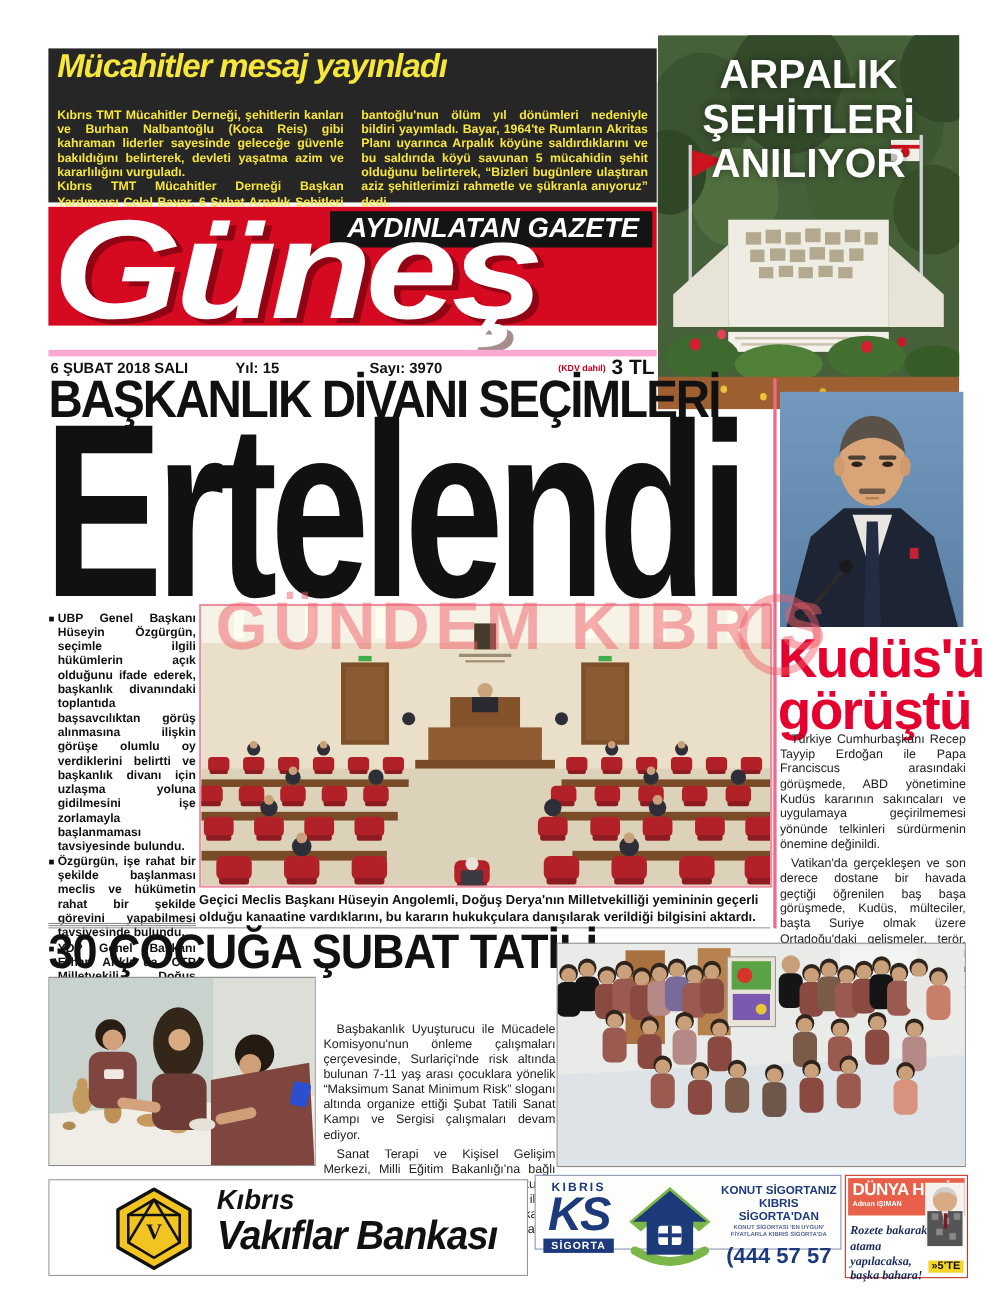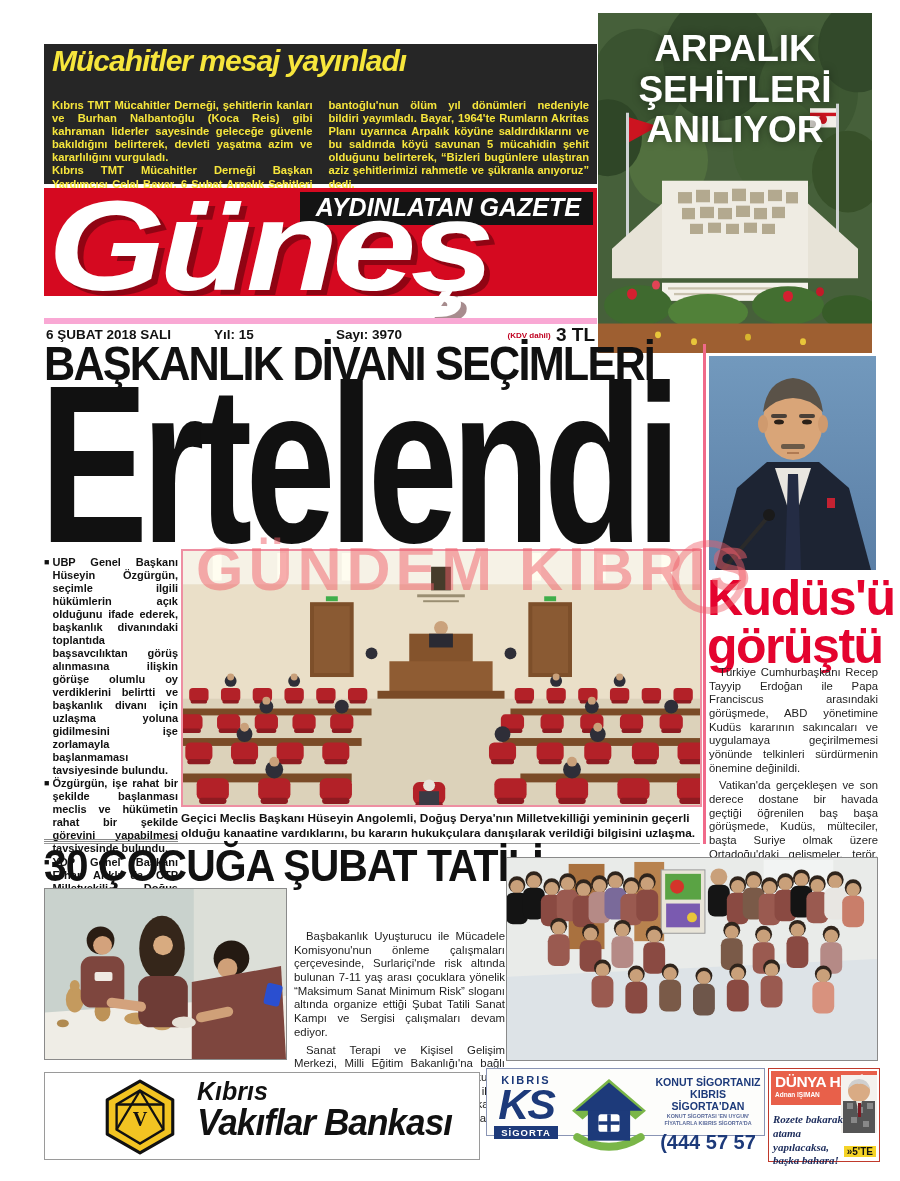--- a/index.html
+++ b/index.html
@@ -9,21 +9,21 @@
 
   
   .top-article{left:44px;top:44px;width:553px;height:140px;background:#262626;}
   .top-headline{position:absolute;top:0px;left:8px;width:540px;font-size:30px;font-weight:bold;
         font-style:italic;color:#f7e63c;letter-spacing:-1px;white-space:nowrap;}
   .top-cols{position:absolute;top:55px;left:8px;width:537px;display:flex;gap:16px;}
   .top-cols p{margin:0;flex:1;font-size:11.2px;font-weight:bold;line-height:1.17;color:#f7e63c;
         text-align:justify;white-space:pre-line;}
 
   
-  .memorial{left:598px;top:13px;width:274px;height:340px;}
+  .memorial{left:598px;top:32px;width:274px;height:340px;}
   .memorial svg{position:absolute;left:0;top:0;width:100%;height:100%;}
   .memorial-title{position:absolute;top:16px;left:0;width:100%;text-align:center;font-size:37px;
         font-weight:900;color:#fff;line-height:1.1;white-space:pre-line;
         text-shadow:0 0 8px rgba(0,0,0,.45);}
 
   
   .masthead{left:44px;top:188px;width:553px;height:108px;background:#d50920;}
   .tagline{position:absolute;top:4px;right:4px;background:#141414;color:#fff;font-weight:800;
         font-style:italic;font-size:25px;padding:1px 12px 3px 16px;letter-spacing:0px;}
   .logo{position:absolute;bottom:-14px;left:4px;font-size:128px;font-weight:900;font-style:italic;
@@ -317,21 +317,21 @@
       <circle cx="84" cy="152" r="4" fill="#c9a07a"></circle>
         <circle cx="412" cy="152" r="4" fill="#c9a07a"></circle>
       <circle cx="62" cy="179" r="4.5" fill="#c9a07a"></circle>
         <circle cx="418" cy="179" r="4.5" fill="#c9a07a"></circle>
       <circle cx="92" cy="214" r="5" fill="#c9a07a"></circle>
         <circle cx="392" cy="214" r="5" fill="#c9a07a"></circle>
       <circle cx="248" cy="238" r="6" fill="#e8e4da"></circle>
         <rect x="238" y="244" width="20" height="14" fill="#3a3a44"></rect>
     </svg>
   </div>
-  <div class="abs caption">Geçici Meclis Başkanı Hüseyin Angolemli, Doğuş Derya'nın Milletvekilliği yemininin geçerli olduğu kanaatine vardıklarını, bu kararın hukukçulara danışılarak verildiği bilgisini uzlaşma.</div>
+  <div class="abs caption">Geçici Meclis Başkanı Hüseyin Angolemli, Doğuş Derya'nın Milletvekilliği yemininin geçerli olduğu kanaatine vardıklarını, bu kararın hukukçulara danışılarak verildiği bilgisini aktardı.</div>
 
   <div class="abs watermark">GÜNDEM KIBRIS</div>
   <div class="abs wm-ring"></div>
   <div class="abs vline"></div>
 
   <div class="abs erdogan">
     <svg viewBox="0 0 167 214" preserveAspectRatio="none">
       <defs>
           <linearGradient id="bg" x1="0" y1="0" x2="0" y2="1">
         <stop offset="0" stop-color="#7299bd"></stop>

